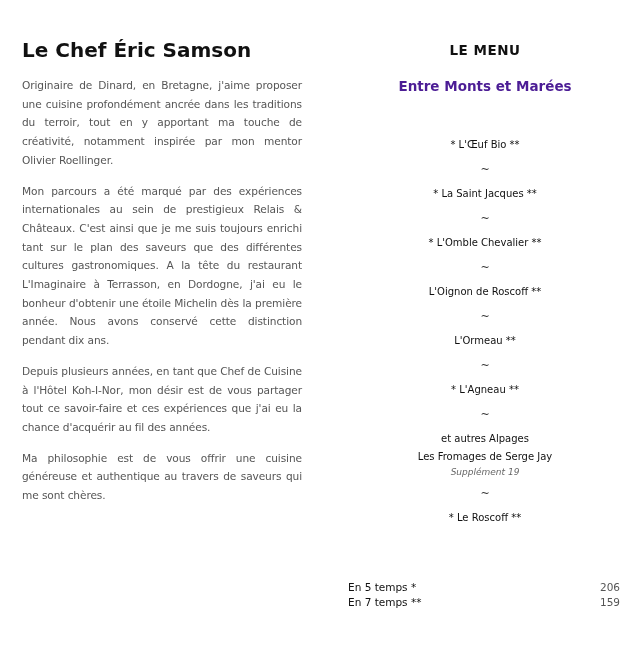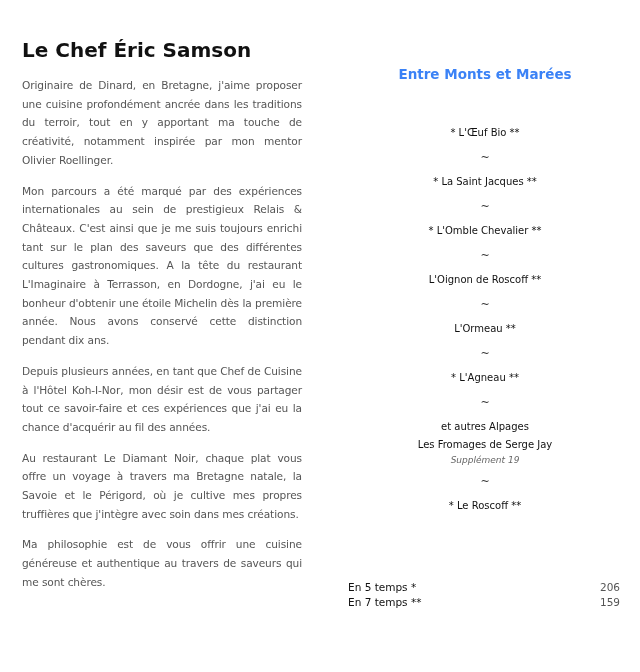--- a/index.html
+++ b/index.html
@@ -4,43 +4,43 @@
 <style>
   html, body { margin:0; padding:0; background:#ffffff; }
   body { width:640px; height:672px; position:relative; overflow:hidden;
          font-family:"DejaVu Sans", sans-serif; }
   .left { position:absolute; left:22px; top:40px; width:280px; }
   .chef-title { font-size:20px; color:#111; margin:0 0 16px 0; line-height:20px; }
   .para { font-size:10.6px; color:#555; line-height:18.7px; text-align:justify;
           margin:0 0 12px 0; letter-spacing:-0.1px; }
   .right { position:absolute; left:340px; top:40px; width:290px; text-align:center; }
   .menu-title { font-size:13.5px; color:#111; margin:0; line-height:20px; letter-spacing:0.5px; }
-  .menu-subtitle { font-size:13.5px; color:#3b82f6; margin:24px 0 0 0; line-height:20px; }
+  .menu-subtitle { font-size:13.5px; color:#4c1d95; margin:16px 0 0 0; line-height:20px; }
   .courses { margin-top:40px; }
   .course { font-size:10px; color:#111; line-height:18px; }
   .tilde { font-size:11px; color:#333; line-height:31px; height:31px; }
   .supplement { font-size:9px; color:#666; font-style:italic; line-height:12px; }
   .prices { position:absolute; left:348px; top:580px; width:272px; }
   .price-row { display:flex; justify-content:space-between; font-size:10.5px; line-height:15px; }
   .price-label { color:#111; }
   .price-value { color:#555; }
 </style>
 </head>
 <body>
 
 <div class="left">
   <h1 class="chef-title">Le Chef Éric Samson</h1>
   <p class="para">Originaire de Dinard, en Bretagne, j'aime proposer une cuisine profondément ancrée dans les traditions du terroir, tout en y apportant ma touche de créativité, notamment inspirée par mon mentor Olivier Roellinger.</p>
   <p class="para">Mon parcours a été marqué par des expériences internationales au sein de prestigieux Relais &amp; Châteaux. C'est ainsi que je me suis toujours enrichi tant sur le plan des saveurs que des différentes cultures gastronomiques. A la tête du restaurant L'Imaginaire à Terrasson, en Dordogne, j'ai eu le bonheur d'obtenir une étoile Michelin dès la première année. Nous avons conservé cette distinction pendant dix ans.</p>
   <p class="para">Depuis plusieurs années, en tant que Chef de Cuisine à l'Hôtel Koh-I-Nor, mon désir est de vous partager tout ce savoir-faire et ces expériences que j'ai eu la chance d'acquérir au fil des années.</p>
-  <p class="para">Au restaurant Le Diamant Noir, chaque plat vous offre un voyage à travers ma Bretagne natale, la Savoie et le Périgord, où je cultive mes propres truffières que j'intègre avec soin dans mes créations.</p>
   <p class="para">Ma philosophie est de vous offrir une cuisine généreuse et authentique au travers de saveurs qui me sont chères.</p>
 </div>
 
 <div class="right">
+  <h2 class="menu-title">LE MENU</h2>
   <h3 class="menu-subtitle">Entre Monts et Marées</h3>
 
   <div class="courses">
     <div class="course">* L'Œuf Bio **</div>
     <div class="tilde">~</div>
     <div class="course">* La Saint Jacques **</div>
     <div class="tilde">~</div>
     <div class="course">* L'Omble Chevalier **</div>
     <div class="tilde">~</div>
     <div class="course">L'Oignon de Roscoff **</div>

